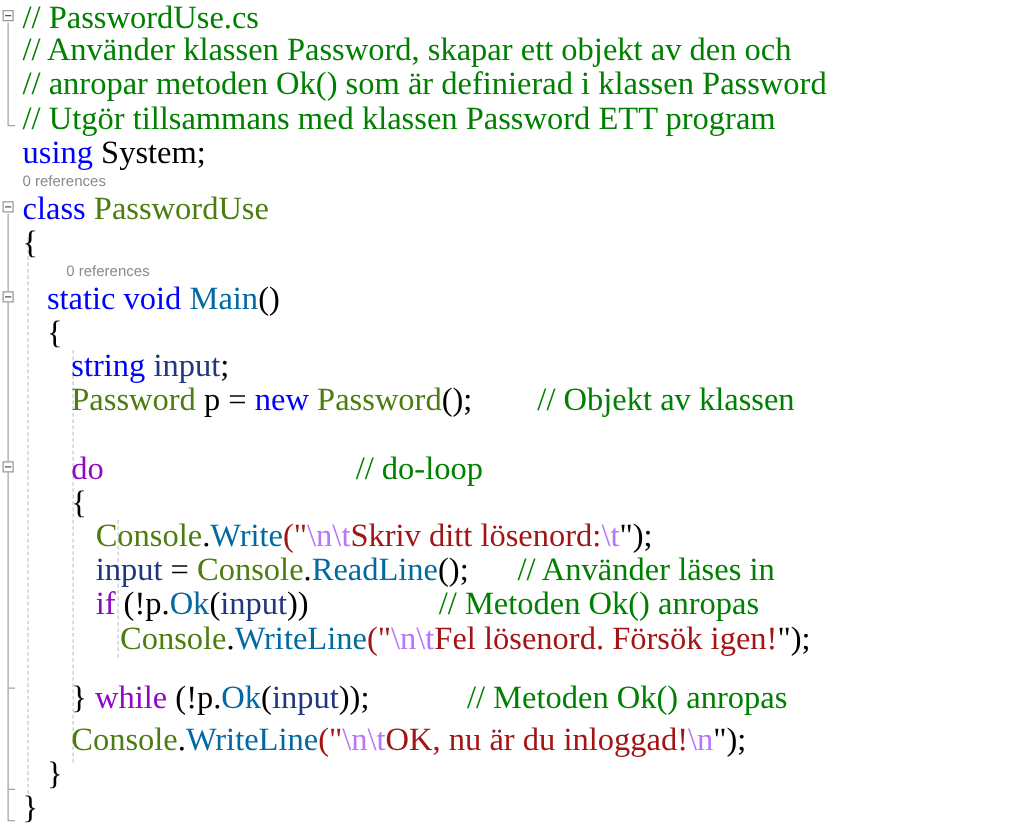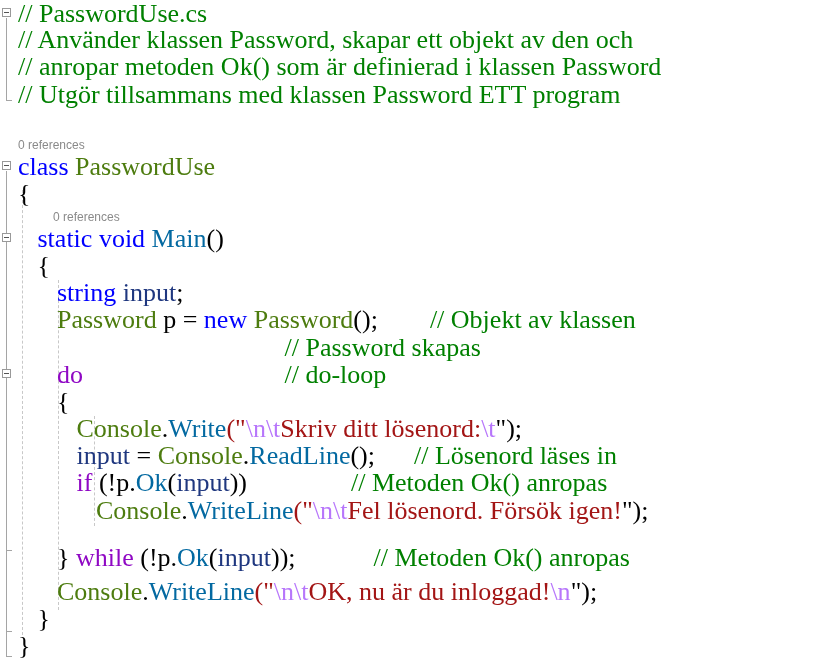--- a/index.html
+++ b/index.html
@@ -53,46 +53,46 @@
 
   <div class="guide" style="left:22px;top:190px;height:445px;"></div>
   <div class="guide" style="left:58px;top:280px;height:330px;"></div>
   <div class="guide" style="left:94px;top:416px;height:110px;"></div>
 
   <div class="line" style="top:0px;"><span class="cm">// PasswordUse.cs</span></div>
   <div class="line" style="top:26px;"><span class="cm">// Använder klassen Password, skapar ett objekt av den och</span></div>
   <div class="line" style="top:81px;"><span class="cm">// Utgör tillsammans med klassen Password ETT program</span></div>
   <div class="line" style="top:53px;"><span class="cm">// anropar metoden Ok() som är definierad i klassen Password</span></div>
 
+  <div class="line" style="top:108px;"><span class="kw">using</span><span> System;</span></div>
 
   <div class="ref" style="left:18px;top:137px;">0 references</div>
 
   <div class="line" style="top:153px;"><span class="kw">class</span><span> </span><span class="ty">PasswordUse</span></div>
 
   <div class="line" style="top:180px;"><span>{</span></div>
 
   <div class="ref" style="left:53px;top:209px;">0 references</div>
 
   <div class="line" style="top:225px;"><span>   </span><span class="kw">static</span><span> </span><span class="kw">void</span><span> </span><span class="fn">Main</span><span>()</span></div>
 
   <div class="line" style="top:252px;"><span>   {</span></div>
 
   <div class="line" style="top:279px;"><span>      </span><span class="kw">string</span><span> </span><span class="id">input</span><span>;</span></div>
 
   <div class="line" style="top:306px;"><span>      </span><span class="ty">Password</span><span> p = </span><span class="kw">new</span><span> </span><span class="ty">Password</span><span>();</span><span>        </span><span class="cm">// Objekt av klassen</span></div>
 
-  <div class="line" style="top:334px;"><span>                                         </span><span class="cm">// Password skapas</span></div>
 
   <div class="line" style="top:361px;"><span>      </span><span class="kw2">do</span><span>                               </span><span class="cm">// do-loop</span></div>
 
   <div class="line" style="top:388px;"><span>      {</span></div>
 
   <div class="line" style="top:415px;"><span>         </span><span class="ty">Console</span><span>.</span><span class="fn">Write</span><span class="st">("</span><span class="esc">\n\t</span><span class="st">Skriv ditt lösenord:</span><span class="esc">\t</span><span>");</span></div>
 
-  <div class="line" style="top:442px;"><span>         </span><span class="id">input</span><span> = </span><span class="ty">Console</span><span>.</span><span class="fn">ReadLine</span><span>();</span><span>      </span><span class="cm">// Lösenord läses in</span></div>
+  <div class="line" style="top:442px;"><span>         </span><span class="id">input</span><span> = </span><span class="ty">Console</span><span>.</span><span class="fn">ReadLine</span><span>();</span><span>      </span><span class="cm">// Använder läses in</span></div>
 
   <div class="line" style="top:469px;"><span>         </span><span class="kw2">if</span><span> (!p.</span><span class="fn">Ok</span><span>(</span><span class="id">input</span><span>))</span><span>                </span><span class="cm">// Metoden Ok() anropas</span></div>
 
   <div class="line" style="top:497px;"><span>            </span><span class="ty">Console</span><span>.</span><span class="fn">WriteLine</span><span class="st">("</span><span class="esc">\n\t</span><span class="st">Fel lösenord. Försök igen!</span><span>");</span></div>
 
   <div class="line" style="top:544px;"><span>      } </span><span class="kw2">while</span><span> (!p.</span><span class="fn">Ok</span><span>(</span><span class="id">input</span><span>));</span><span>            </span><span class="cm">// Metoden Ok() anropas</span></div>
 
   <div class="line" style="top:578px;"><span>      </span><span class="ty">Console</span><span>.</span><span class="fn">WriteLine</span><span class="st">("</span><span class="esc">\n\t</span><span class="st">OK, nu är du inloggad!</span><span class="esc">\n</span><span>");</span></div>
 
   <div class="line" style="top:605px;"><span>   }</span></div>

